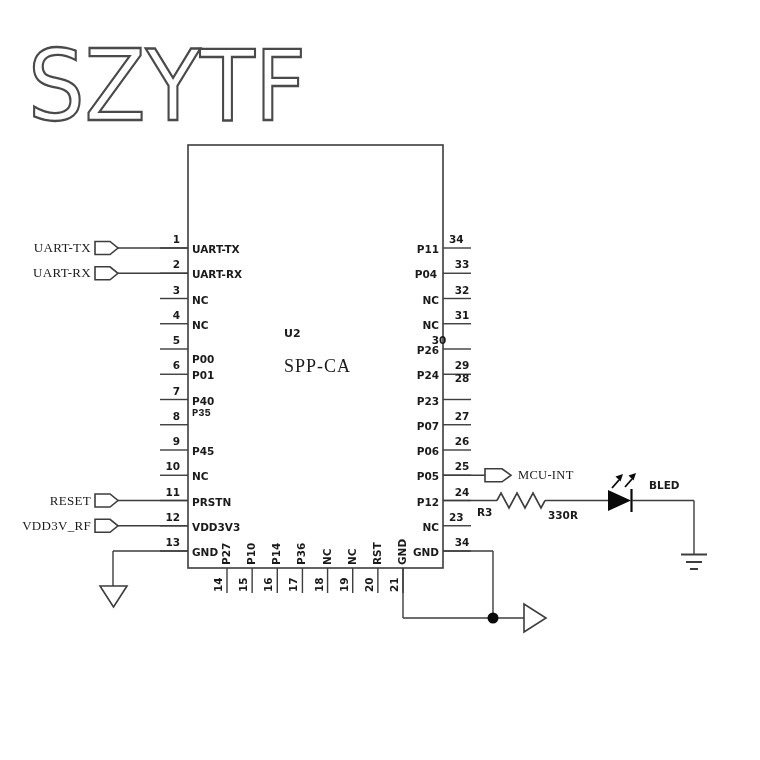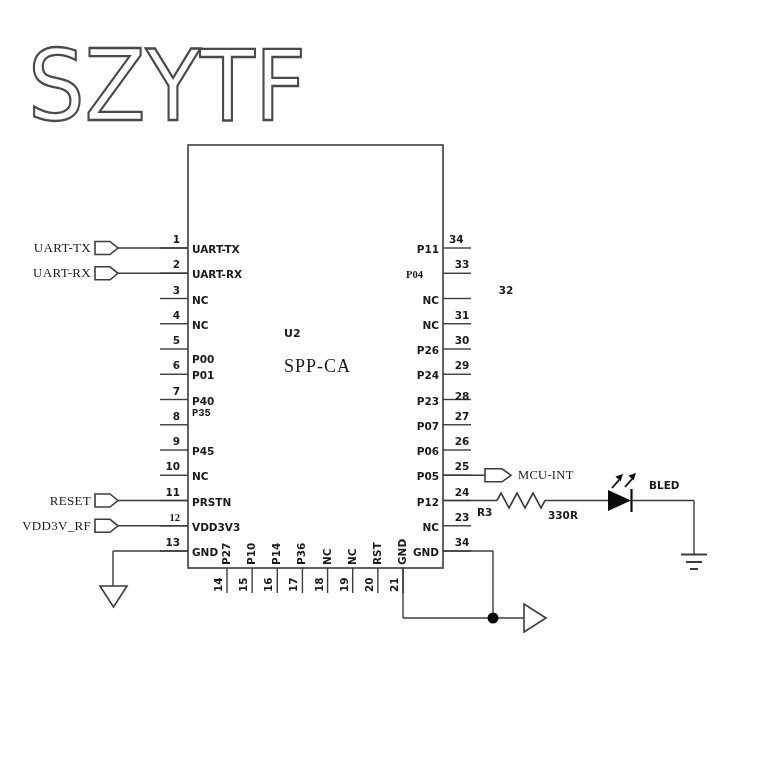--- a/index.html
+++ b/index.html
@@ -150,47 +150,47 @@
       <div class="t num right" style="left: 152px; top: 384.5px; width: 28px;">7</div>
       <div class="t pin" style="left: 192px; top: 395.5px;">P40</div>
       <div class="t num right" style="left: 152px; top: 409.75px; width: 28px;">8</div>
       <div class="t pin" style="left: 192px; top: 408px; font-family: Liberation Mono, monospace;">P35</div>
       <div class="t num right" style="left: 152px; top: 435px; width: 28px;">9</div>
       <div class="t pin" style="left: 192px; top: 446px;">P45</div>
       <div class="t num right" style="left: 152px; top: 460.25px; width: 28px;">10</div>
       <div class="t pin" style="left: 192px; top: 471.25px;">NC</div>
       <div class="t num right" style="left: 152px; top: 485.5px; width: 28px;">11</div>
       <div class="t pin" style="left: 192px; top: 496.5px;">PRSTN</div>
-      <div class="t num right" style="left: 152px; top: 510.75px; width: 28px; font-family: Liberation Serif, serif;">12</div>
+      <div class="t num right" style="left: 152px; top: 510.75px; width: 28px;">12</div>
       <div class="t pin" style="left: 192px; top: 521.75px;">VDD3V3</div>
       <div class="t num right" style="left: 152px; top: 536px; width: 28px;">13</div>
       <div class="t pin" style="left: 192px; top: 547px;">GND</div>
       <div class="t num" style="left: 449px; top: 233px; width: 26px; text-align: left;">34</div>
       <div class="t pin right" style="left: 394px; top: 244px; width: 45px;">P11</div>
       <div class="t num" style="left: 449px; top: 258.25px; width: 26px; text-align: center;">33</div>
-      <div class="t pin right" style="left: 378px; top: 269.25px; width: 45px; font-family: Liberation Serif, serif;">P04</div>
-      <div class="t num" style="left: 449px; top: 283.5px; width: 26px; text-align: center; margin-left: 44px;">32</div>
+      <div class="t pin right" style="left: 392px; top: 269.25px; width: 45px;">P04</div>
+      <div class="t num" style="left: 449px; top: 283.5px; width: 26px; text-align: center;">32</div>
       <div class="t pin right" style="left: 394px; top: 294.5px; width: 45px;">NC</div>
       <div class="t num" style="left: 449px; top: 308.75px; width: 26px; text-align: center;">31</div>
       <div class="t pin right" style="left: 394px; top: 319.75px; width: 45px;">NC</div>
-      <div class="t num" style="left: 449px; top: 334px; width: 26px; text-align: center;">30</div>
+      <div class="t num" style="left: 426px; top: 334px; width: 26px; text-align: center;">30</div>
       <div class="t pin right" style="left: 394px; top: 345px; width: 45px;">P26</div>
       <div class="t num" style="left: 449px; top: 359.25px; width: 26px; text-align: center;">29</div>
       <div class="t pin right" style="left: 394px; top: 370.25px; width: 45px;">P24</div>
-      <div class="t num" style="left: 449px; top: 390px; width: 26px; text-align: center;">28</div>
+      <div class="t num" style="left: 449px; top: 372px; width: 26px; text-align: center;">28</div>
       <div class="t pin right" style="left: 394px; top: 395.5px; width: 45px;">P23</div>
       <div class="t num" style="left: 449px; top: 409.75px; width: 26px; text-align: center;">27</div>
       <div class="t pin right" style="left: 394px; top: 420.75px; width: 45px;">P07</div>
       <div class="t num" style="left: 449px; top: 435px; width: 26px; text-align: center;">26</div>
       <div class="t pin right" style="left: 394px; top: 446px; width: 45px;">P06</div>
       <div class="t num" style="left: 449px; top: 460.25px; width: 26px; text-align: center;">25</div>
       <div class="t pin right" style="left: 394px; top: 471.25px; width: 45px;">P05</div>
       <div class="t num" style="left: 449px; top: 485.5px; width: 26px; text-align: center;">24</div>
       <div class="t pin right" style="left: 394px; top: 496.5px; width: 45px;">P12</div>
-      <div class="t num" style="left: 449px; top: 510.75px; width: 26px; text-align: center;">23</div>
+      <div class="t num" style="left: 449px; top: 510.75px; width: 26px; ">23</div>
       <div class="t pin right" style="left: 394px; top: 521.75px; width: 45px;">NC</div>
       <div class="t num" style="left: 449px; top: 536px; width: 26px; text-align: center;">34</div>
       <div class="t pin right" style="left: 394px; top: 547px; width: 45px;">GND</div>
       <div class="t num rot" style="left: 213px; top: 592px;">14</div>
       <div class="t pin rot" style="left: 221px; top: 565px;">P27</div>
       <div class="t num rot" style="left: 238.143px; top: 592px;">15</div>
       <div class="t pin rot" style="left: 246.143px; top: 565px;">P10</div>
       <div class="t num rot" style="left: 263.286px; top: 592px;">16</div>
       <div class="t pin rot" style="left: 271.286px; top: 565px;">P14</div>
       <div class="t num rot" style="left: 288.429px; top: 592px;">17</div>

